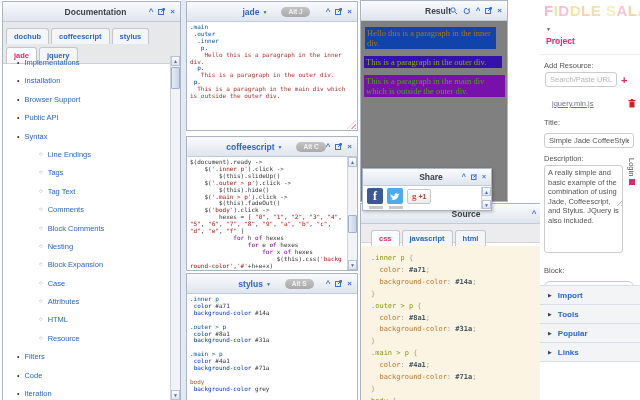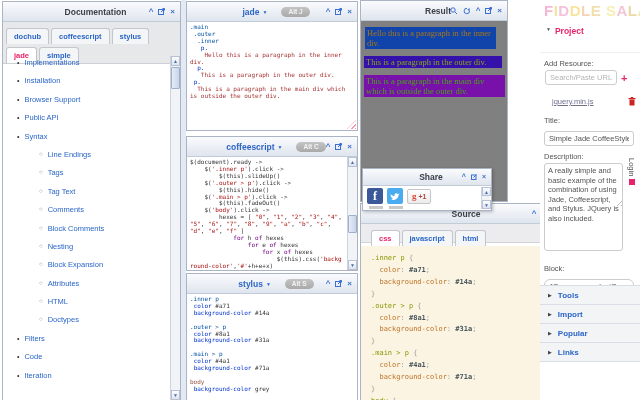--- a/index.html
+++ b/index.html
@@ -46,21 +46,21 @@
   .gp{height:13px;border:1px solid #c6c6c6;border-radius:2px;background:linear-gradient(#fefefe,#ececec);display:flex;align-items:center;padding:0 4px;gap:2px;cursor:pointer;}
   .gp .g{color:#dd4b39;font-weight:bold;font-size:9px;font-family:"Liberation Serif",serif;}
   .gp .p1{color:#b0483e;font-size:7px;font-weight:bold;}
   .clip-sliver{position:absolute;height:3px;background:#c9c9c9;bottom:1px;}
   
   .src-code{position:absolute;left:0;top:42px;right:10px;bottom:0;background:#fbf4e2;overflow:hidden;padding:7px 0 0 10px;font-family:"DejaVu Sans Mono",monospace;font-size:7px;line-height:11.9px;white-space:pre;}
   .src-tabs{background:#ececee;border-bottom:1px solid #d3d3d8;padding:3px 3px 0 10px;height:19px;box-sizing:border-box;}
   
   .side{position:absolute;left:540px;top:0;width:100px;height:400px;background:#fff;}
   .logo{font-size:15px;font-weight:bold;letter-spacing:0.5px;padding:2px 0 0 4px;white-space:nowrap;font-family:"Liberation Sans",sans-serif;}
-  .proj-head{display:flex;align-items:flex-start;gap:4px;padding:7px 0 16px 6px;border-bottom:1px solid #eee;cursor:pointer;}
+  .proj-head{display:flex;align-items:flex-start;gap:4px;padding:7px 0 8px 6px;border-bottom:1px solid #eee;cursor:pointer;flex-direction:column;}
   .proj-head .tri{font-size:5px;color:#555;}
   .proj-head .ptx{font-size:8.5px;font-weight:bold;color:#e8246c;}
   .flabel{font-size:7.5px;color:#555;margin:6px 0 2px 4px;}
   .fin{box-sizing:border-box;border:1px solid #ccc;border-radius:3px;background:#fff;font-size:7.5px;color:#555;padding:0 4px;height:15px;font-family:"Liberation Sans",sans-serif;}
   .fin::placeholder{color:#b5b5b5;}
   .res-row{display:flex;align-items:center;margin:7px 0 0 12px;}
   .res-link{font-size:7.5px;color:#707090;text-decoration:underline;cursor:pointer;}
   .plus{color:#e8246c;font-weight:bold;font-size:11px;cursor:pointer;line-height:10px;}
   .desc{box-sizing:border-box;border:1px solid #ccc;border-radius:3px;width:79px;height:88px;margin-left:4px;font-size:7.5px;line-height:9.5px;color:#555;padding:2px 3px;resize:none;font-family:"Liberation Sans",sans-serif;position:relative;}
   .grip{position:absolute;width:7px;height:7px;background:repeating-linear-gradient(135deg,#bbb 0,#bbb 1px,transparent 1px,transparent 3px);clip-path:polygon(100% 0,100% 100%,0 100%);}
@@ -85,21 +85,21 @@
         <span class="hic">^</span>
         <span class="hic">
             <svg width="7" height="7">
               <rect x="0.5" y="1.5" width="5" height="5" fill="none" stroke="#3d6fd2"></rect>
               <path d="M3 4 L6.5 0.5 M4.5 0.5 H6.5 V2.5" stroke="#3d6fd2" fill="none"></path>
             </svg>
           </span>
         <span class="hic">×</span>
       </span>
     </div>
-    <div class="tabstrip"><span class="tab">dochub</span><span class="tab">coffeescript</span><span class="tab">stylus</span><span class="tab active">jade</span><span class="tab">simple</span></div>
+    <div class="tabstrip"><span class="tab">dochub</span><span class="tab">coffeescript</span><span class="tab">stylus</span><span class="tab active">jade</span><span class="tab">jquery</span></div>
     <div class="doclist">
         <div class="doc-item lvl1">
           <span class="bullet">•</span>
           <span class="doclink">Implementations</span>
         </div>
         <div class="doc-item lvl1">
           <span class="bullet">•</span>
           <span class="doclink">Installation</span>
         </div>
         <div class="doc-item lvl1">
@@ -137,29 +137,33 @@
         <div class="doc-item lvl2">
           <span class="bullet">○</span>
           <span class="doclink">Nesting</span>
         </div>
         <div class="doc-item lvl2">
           <span class="bullet">○</span>
           <span class="doclink">Block Expansion</span>
         </div>
         <div class="doc-item lvl2">
           <span class="bullet">○</span>
+          <span class="doclink">Case</span>
+        </div>
+        <div class="doc-item lvl2">
+          <span class="bullet">○</span>
           <span class="doclink">Attributes</span>
         </div>
         <div class="doc-item lvl2">
           <span class="bullet">○</span>
           <span class="doclink">HTML</span>
         </div>
         <div class="doc-item lvl2">
           <span class="bullet">○</span>
-          <span class="doclink">Doctypes</span>
+          <span class="doclink">Resource</span>
         </div>
         <div class="doc-item lvl1">
           <span class="bullet">•</span>
           <span class="doclink">Filters</span>
         </div>
         <div class="doc-item lvl1">
           <span class="bullet">•</span>
           <span class="doclink">Code</span>
         </div>
         <div class="doc-item lvl1">
@@ -351,25 +355,25 @@
     <div class="flabel">Title:</div>
     <input class="fin" style="width: 90px; margin-left: 4px;" value="Simple Jade CoffeeStyle">
     <div class="flabel">Description:</div>
     <textarea class="desc" style="">A really simple and basic example of the combination of using Jade, Coffeescript, and Stylus. JQuery is also included.</textarea>
     <div class="grip" style="left:75px;top:199px;"></div>
     <div class="flabel" style="margin-top:9px;">Block:</div>
     <input class="fin" style="width: 90px; margin-left: 4px; border-radius: 6px;" value="JQuery, example, jQuery,">
     <div class="acc">
         <div class="acc-row">
           <span class="acc-arrow">▶</span>
-          <span class="acc-label">Tools</span>
+          <span class="acc-label">Import</span>
         </div>
         <div class="acc-row">
           <span class="acc-arrow">▶</span>
-          <span class="acc-label">Import</span>
+          <span class="acc-label">Tools</span>
         </div>
         <div class="acc-row">
           <span class="acc-arrow">▶</span>
           <span class="acc-label">Popular</span>
         </div>
         <div class="acc-row">
           <span class="acc-arrow">▶</span>
           <span class="acc-label">Links</span>
         </div>
       </div>

